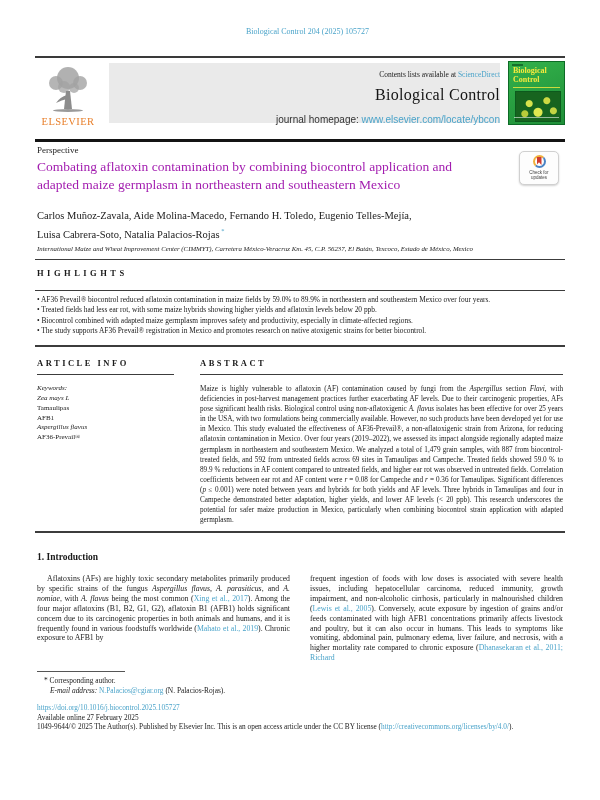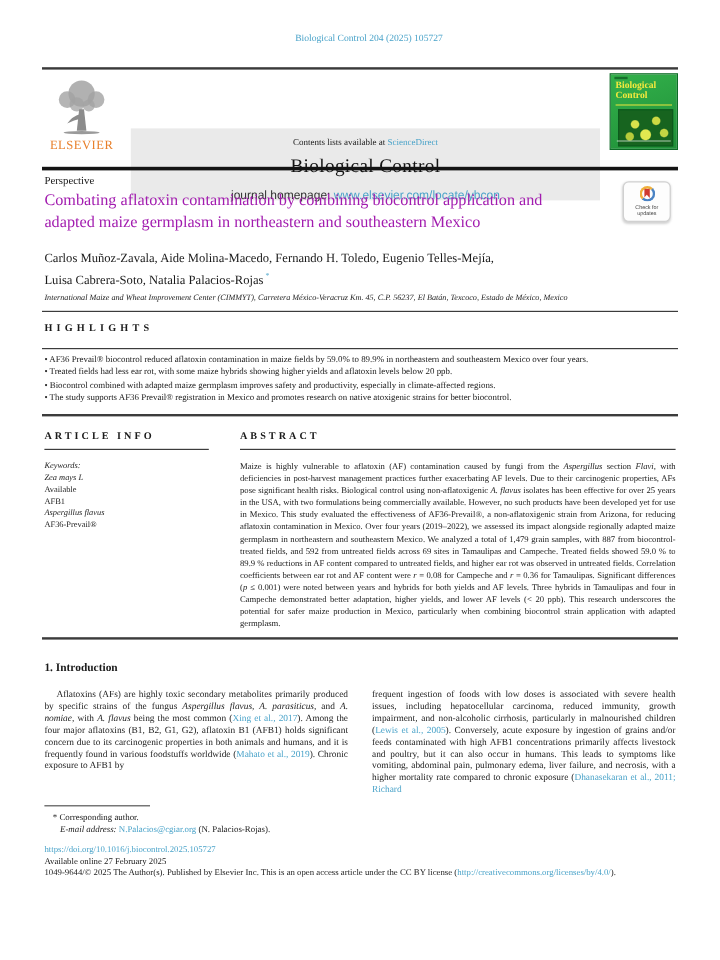--- a/index.html
+++ b/index.html
@@ -8,21 +8,21 @@
         font-family:"Liberation Serif",serif;color:var(--ink);}
   .rich-i{font-style:italic;text-align:center;}
   .rich-link{color:var(--link);}
   .rich-sup{vertical-align:super;font-size:62%;color:var(--link);}
   .journal-ref{position:absolute;top:27px;left:15px;right:0;text-align:center;font-size:8px;color:var(--link);}
   .masthead{position:absolute;left:35px;top:56px;width:530px;border-top:2px solid #3a3a3a;
             padding-top:5px;display:flex;gap:8px;}
   .mast-left{width:66px;text-align:center;}
   .mast-left svg{display:block;margin:2px auto 0;}
   .els-word{font-size:10.5px;color:#e87f2a;letter-spacing:.4px;margin-top:1px;}
-  .mast-center{flex:1;background:#eaeaea;height:60px;text-align:center;padding-top:7px;box-sizing:border-box;margin-top:44px;}
+  .mast-center{flex:1;background:#eaeaea;height:60px;text-align:right;padding-top:7px;box-sizing:border-box;}
   .contents-line{font-size:7.5px;}
   .mast-title{font-size:16px;margin-top:7px;letter-spacing:.3px;color:#141414;}
   .homepage-line{font-family:"Liberation Sans",sans-serif;font-size:10px;margin-top:10px;color:#333;}
   .cover{width:57px;height:64px;background:linear-gradient(160deg,#33b14b,#1f8f38);
          border:1px solid #0d6b26;position:relative;overflow:hidden;box-sizing:border-box;margin-top:-2px;}
   .cover-topmark{position:absolute;top:2px;left:3px;width:11px;height:2px;background:rgba(0,60,20,.55);}
   .cover-title{position:absolute;top:5px;left:4px;font-size:8px;line-height:8.5px;font-weight:bold;
                color:#f5e93d;white-space:pre-line;}
   .cover-rule{position:absolute;top:25px;left:4px;right:4px;height:1px;background:rgba(245,233,61,.8);}
   .cover-photo{position:absolute;top:29px;left:6px;width:44px;height:29px;border:1px solid #0c5a1d;
@@ -137,21 +137,21 @@
       <li>• Biocontrol combined with adapted maize germplasm improves safety and productivity, especially in climate-affected regions.</li>
       <li>• The study supports AF36 Prevail® registration in Mexico and promotes research on native atoxigenic strains for better biocontrol.</li>
     </ul>
   <div class="rule-thin" style="top:345px;height:2px;"></div>
 
   <div class="info-col">
     <div class="col-heading">ARTICLE INFO</div>
     <div class="col-rule"></div>
     <div class="kw-label">Keywords:</div>
     <div class="kw-list"><span class="rich-i">Zea mays L
-</span><span>Available
+</span><span>Tamaulipas
 AFB1
 </span><span class="rich-i">Aspergillus flavus
 </span><span>AF36-Prevail®</span></div>
   </div>
 
   <div class="abs-col">
     <div class="col-heading">ABSTRACT</div>
     <div class="col-rule"></div>
     <div class="abs-body"><span>Maize is highly vulnerable to aflatoxin (AF) contamination caused by fungi from the </span><span class="rich-i">Aspergillus</span><span> section </span><span class="rich-i">Flavi</span><span>, with deficiencies in post-harvest management practices further exacerbating AF levels. Due to their carcinogenic properties, AFs pose significant health risks. Biological control using non-aflatoxigenic </span><span class="rich-i">A. flavus</span><span> isolates has been effective for over 25 years in the USA, with two formulations being commercially available. However, no such products have been developed yet for use in Mexico. This study evaluated the effectiveness of AF36-Prevail®, a non-aflatoxigenic strain from Arizona, for reducing aflatoxin contamination in Mexico. Over four years (2019–2022), we assessed its impact alongside regionally adapted maize germplasm in northeastern and southeastern Mexico. We analyzed a total of 1,479 grain samples, with 887 from biocontrol-treated fields, and 592 from untreated fields across 69 sites in Tamaulipas and Campeche. Treated fields showed 59.0 % to 89.9 % reductions in AF content compared to untreated fields, and higher ear rot was observed in untreated fields. Correlation coefficients between ear rot and AF content were </span><span class="rich-i">r</span><span> = 0.08 for Campeche and </span><span class="rich-i">r</span><span> = 0.36 for Tamaulipas. Significant differences (</span><span class="rich-i">p</span><span> ≤ 0.001) were noted between years and hybrids for both yields and AF levels. Three hybrids in Tamaulipas and four in Campeche demonstrated better adaptation, higher yields, and lower AF levels (&lt; 20 ppb). This research underscores the potential for safer maize production in Mexico, particularly when combining biocontrol strain application with adapted germplasm.</span></div>
   </div>

